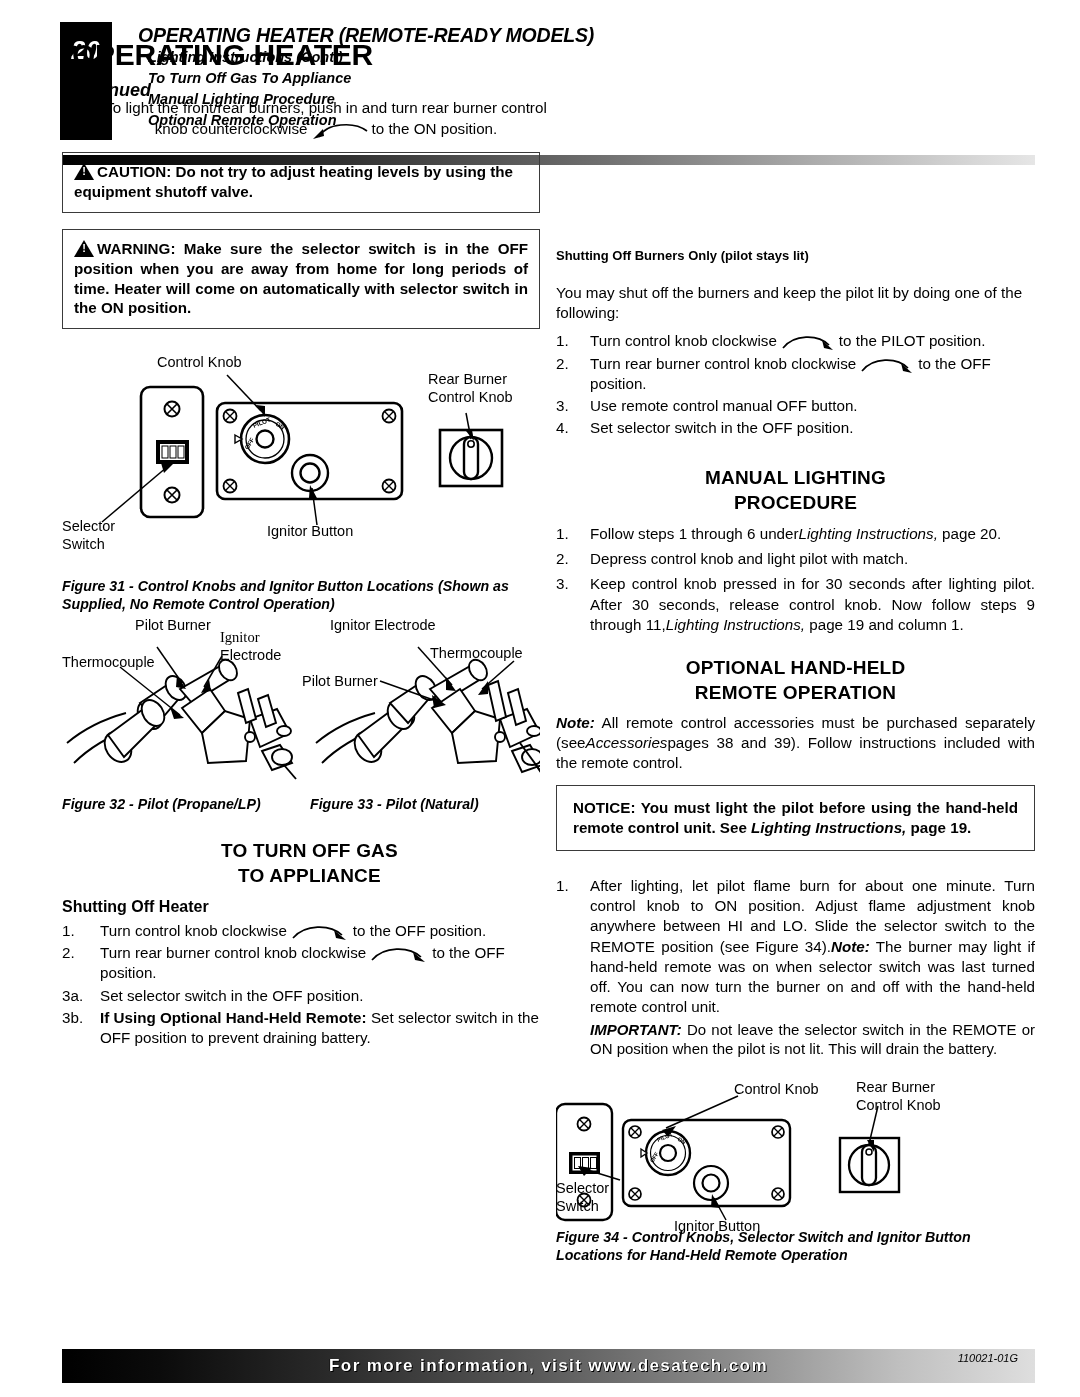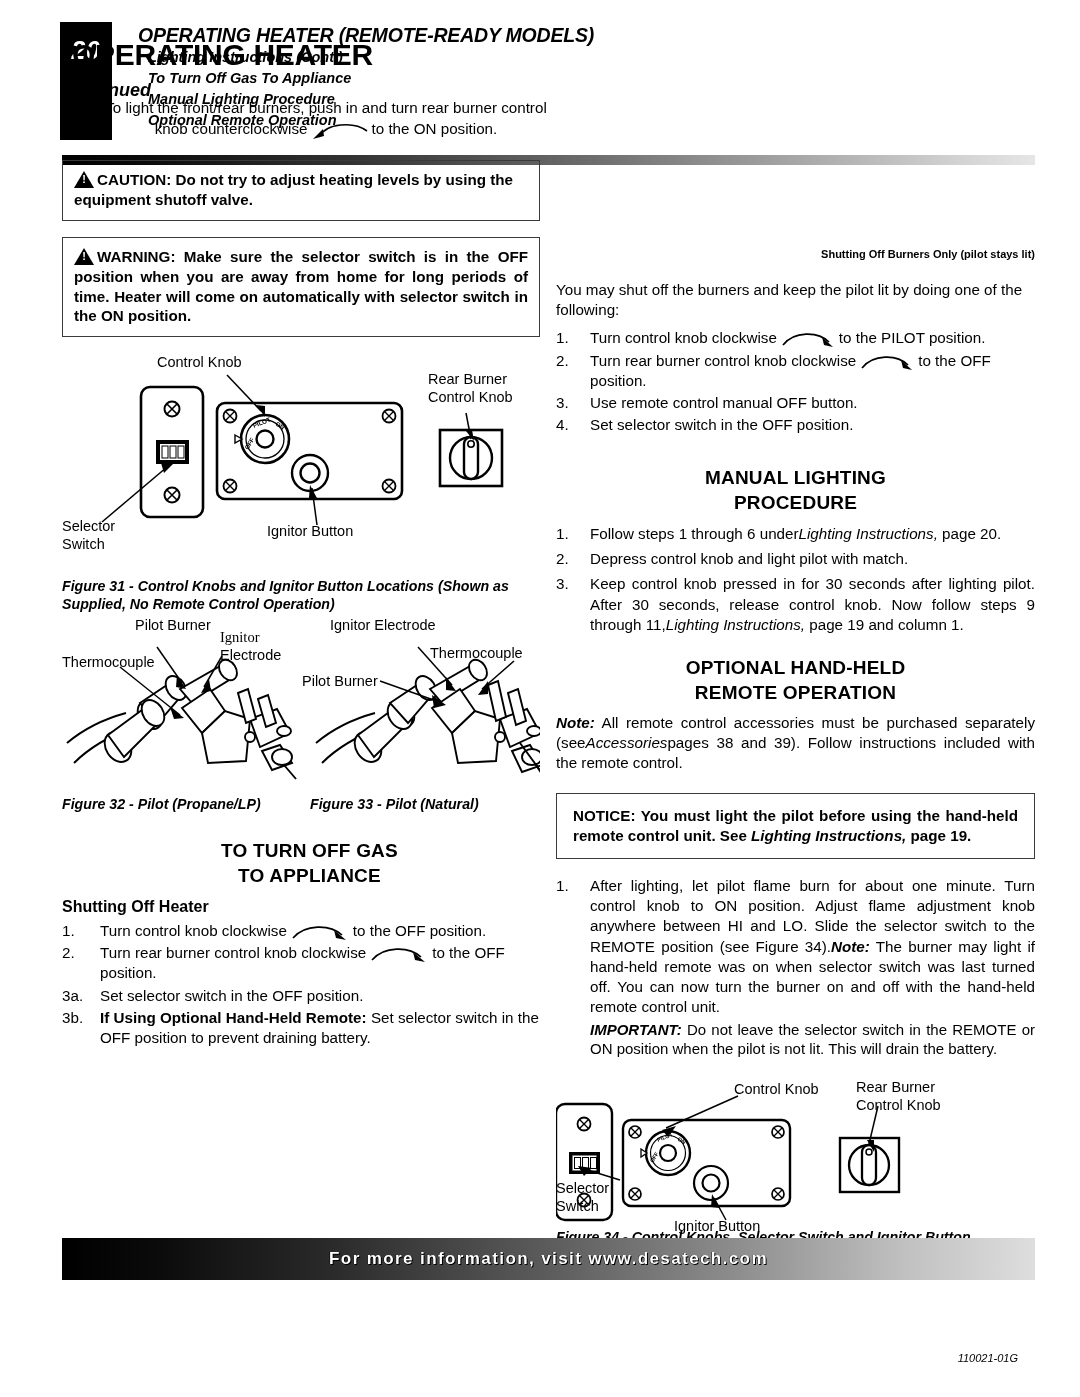--- a/index.html
+++ b/index.html
@@ -50,21 +50,21 @@
   }
   .sec-cont { font-size:18px; font-weight:bold; font-style:italic; margin:3px 0 0 0; }
   .nli { display:flex; font-size:15.2px; line-height:1.33; margin-bottom:2px; }
   .nli .num { flex:0 0 auto; width:34px; }
   .nli .num.w38 { width:38px; }
   .nli .body { flex:1 1 auto; }
 
   
   .alertbox {
     border:1.3px solid #3a3a3a; padding:9px 11px 10px 11px;
-    font-size:15.2px; font-weight:bold; line-height:1.30;margin-top:8px;
+    font-size:15.2px; font-weight:bold; line-height:1.30;
   }
   .warn-tri {
     display:inline-block; width:0; height:0; position:relative;
     border-left:10px solid transparent; border-right:10px solid transparent;
     border-bottom:17px solid #000; vertical-align:-3px; margin-right:3px;
   }
   .warn-tri::after {
     content:"!"; position:absolute; left:-3px; top:3px; width:6px;
     color:#fff; font-size:11px; font-weight:bold; line-height:1;
     text-align:center; font-family:"Liberation Sans", sans-serif;
@@ -81,21 +81,21 @@
   }
 
   
   .figcap { font-size:14.2px; font-weight:bold; font-style:italic; line-height:1.28; }
 
   
   .subhead { font-size:16px; font-weight:bold; }
 
   
   .footbar {
-    position:absolute; left:62px; top:1238px; width:973px; height:42px;
+    position:absolute; left:62px; top:1349px; width:973px; height:34px;
     background:linear-gradient(to right,#000000 0%,#0b0b0b 10%,#2b2b2b 28%,#5c5c5c 50%,#8f8f8f 70%,#bfbfbf 86%,#dedede 100%);
     display:flex; align-items:center; justify-content:center;text-align:right;
   }
   .footbar .ft {
     color:#fff; font-weight:bold; font-size:17px; letter-spacing:1.4px;
     text-shadow:1px 1px 0 #000, -0.5px -0.5px 0 #000;
   }
   .docnum {
     position:absolute; right:62px; top:1352px;
     font-size:11px; font-style:italic; color:#000;
@@ -345,21 +345,21 @@
           <span>Set selector switch in the OFF position to prevent draining battery.</span>
         </div>
       </div>
     </div>
 
   </div>
 
   <div class="col col-right">
 
     <div style="position:absolute; top:248px; left:0; width:479px;">
-      <div class="subhead" style="font-size:11px;text-align:right;">Shutting Off Burners Only (pilot stays lit)</div>
+      <div class="subhead" style="font-size:13px;">Shutting Off Burners Only (pilot stays lit)</div>
       <div style="font-size:15.2px; line-height:1.33; margin-top:20px;">You may shut off the burners and keep the pilot lit by doing one of the following:</div>
 
       <div style="margin-top:8px;">
         <div class="nli">
           <div class="num">1.</div>
           <div class="body">
             <span>Turn control knob clockwise</span><span style="display:inline-block;vertical-align:-5px;margin:0 3px;">
               <svg width="56" height="20" viewBox="0 0 56 20">
                   <path d="M3 17 C14 3, 38 3, 49 14" stroke="#000" stroke-width="1.6" fill="none"></path>
                   <path d="M53 19 L42 9 L44 17 Z" fill="#000"></path>

